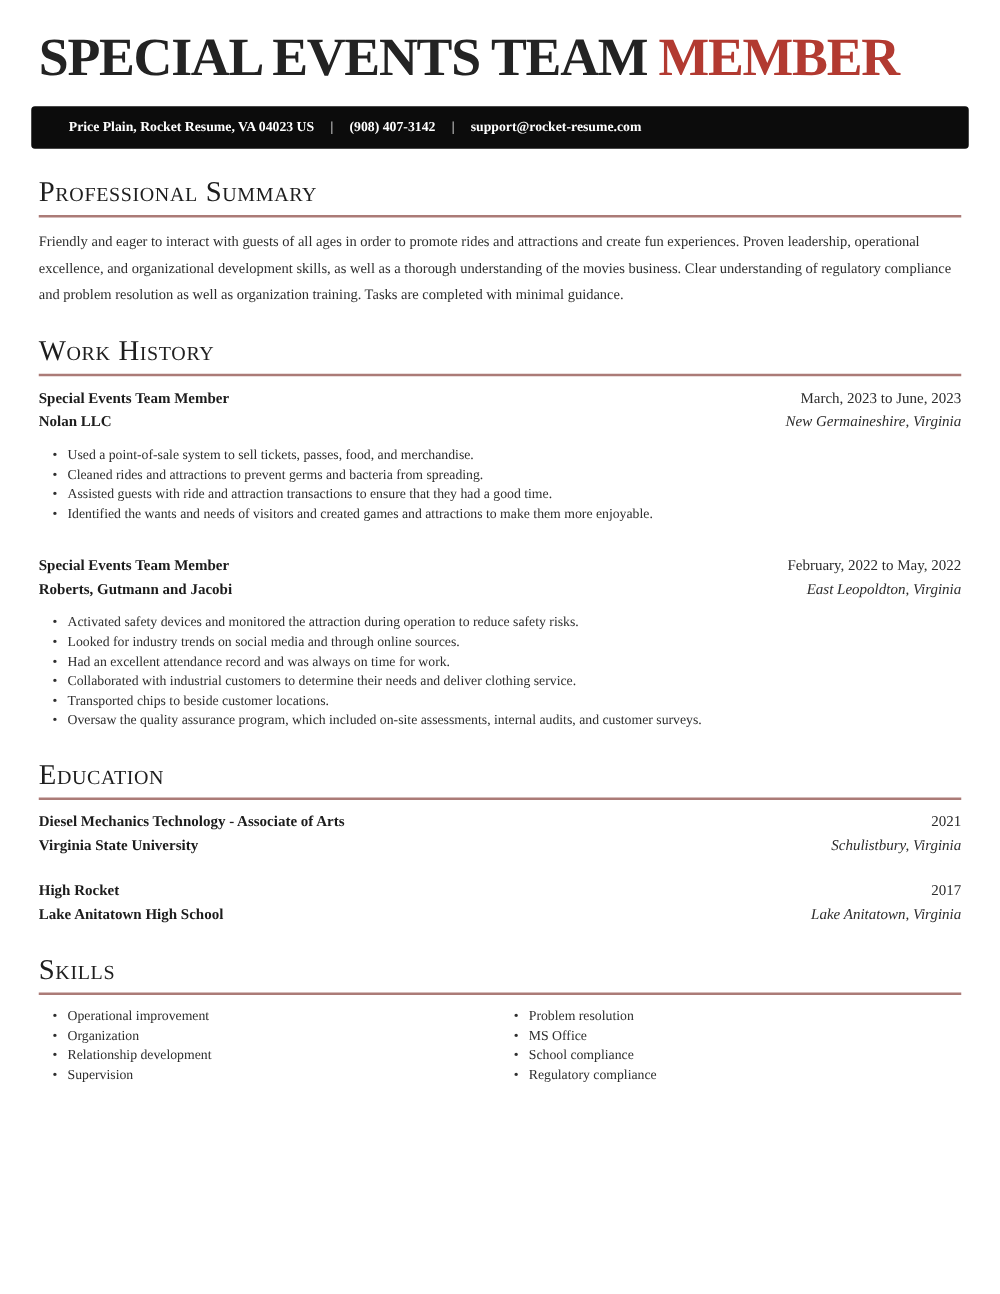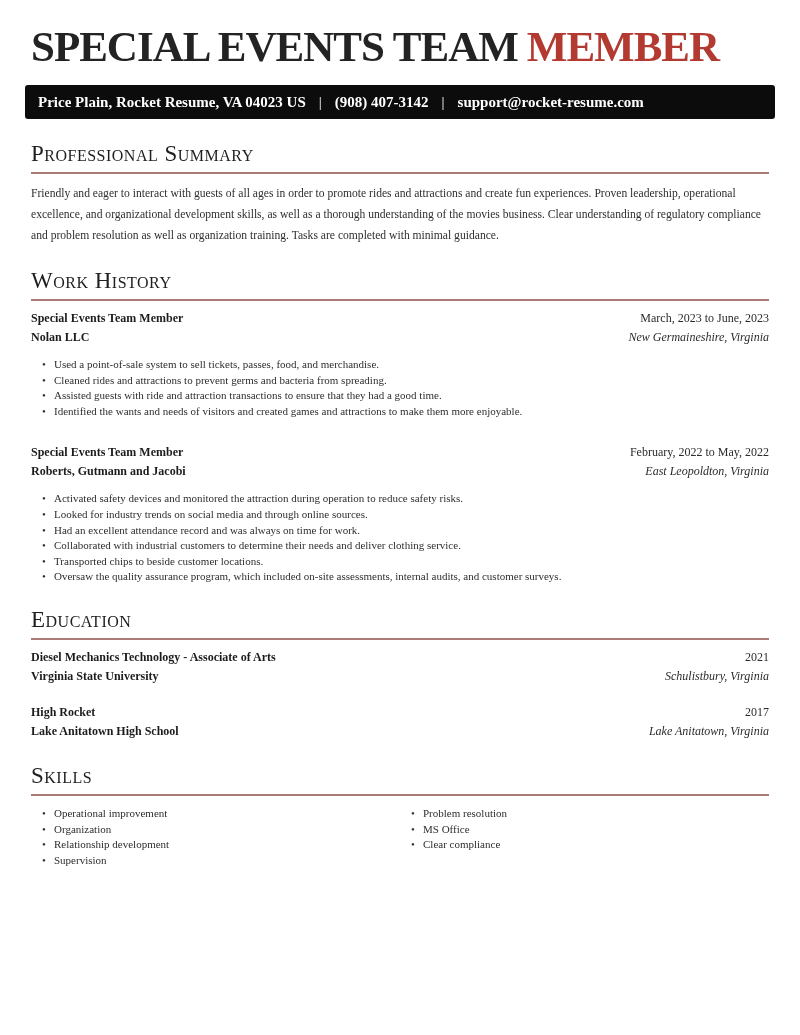--- a/index.html
+++ b/index.html
@@ -25,23 +25,23 @@
   }
   .title-accent { color: var(--accent, #b23a31); margin-left: 9px; }
 
   .contact-bar {
     margin: 15px 25px 0 25px;
     height: 34px;
     background: var(--contact_bar_bg, #0c0c0c);
     border-radius: 3px;
     display: flex;
     align-items: center;
-    padding: 0 13px;
+    padding: 0 30px;
     color: var(--contact_bar_text, #ffffff);
-    font-size: 15px;
+    font-size: 11px;
     font-weight: bold;
     white-space: nowrap;
   }
   .contact-sep { padding: 0 13px; font-weight: normal; }
 
   
   .content { margin: 0 31px; }
   .section-heading {
     margin-top: 22px;
     font-size: 23px;
@@ -223,20 +223,21 @@
             <li>Relationship development</li>
 
             <li>Supervision</li>
           </ul>
         <ul class="bullets">
 
             <li>Problem resolution</li>
 
             <li>MS Office</li>
 
-            <li>Clear compliance</li>
-
+            <li>School compliance</li>
+
+            <li>Regulatory compliance</li>
           </ul>
       </div>
     </section>
 
   </div>
 </div>
 
 </body></html>

